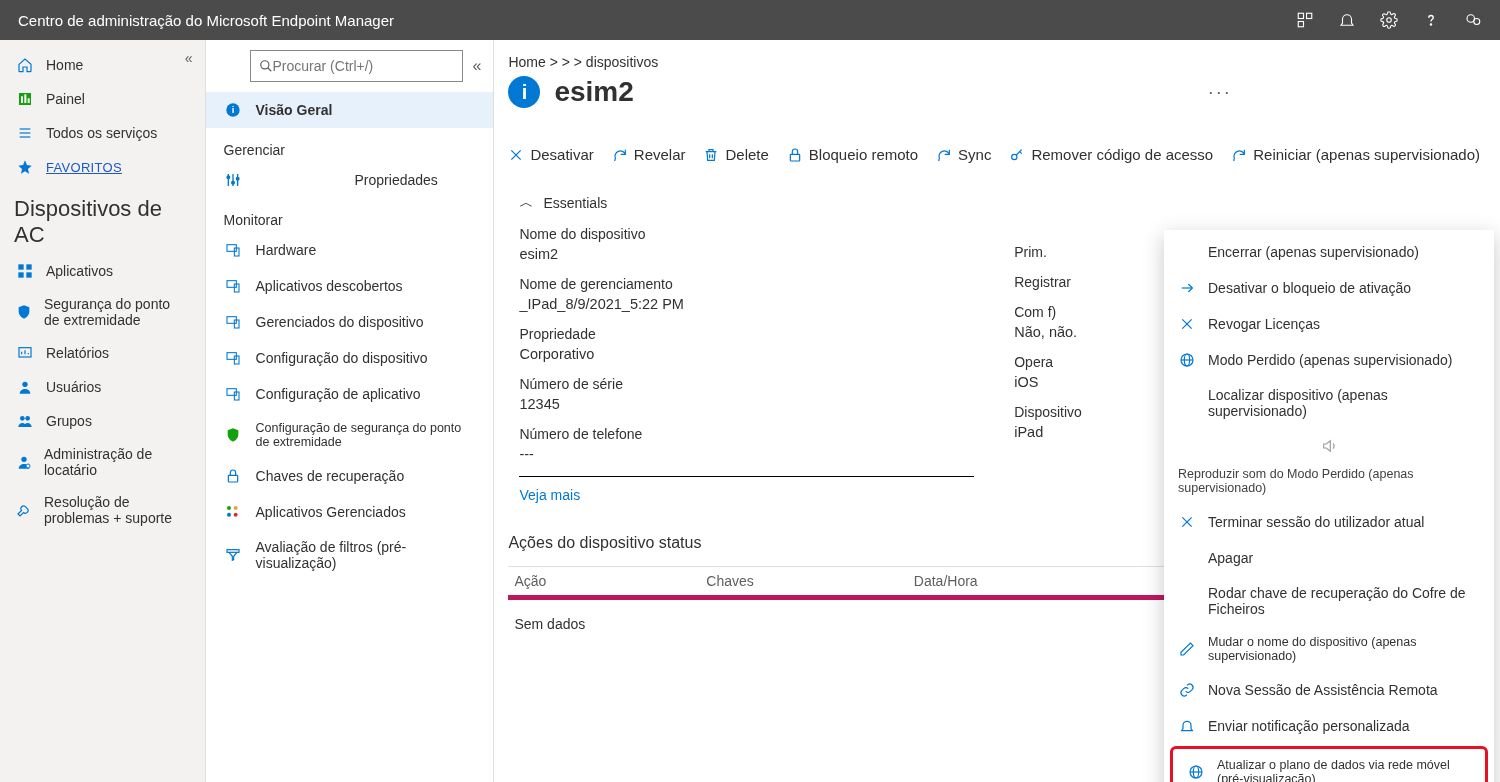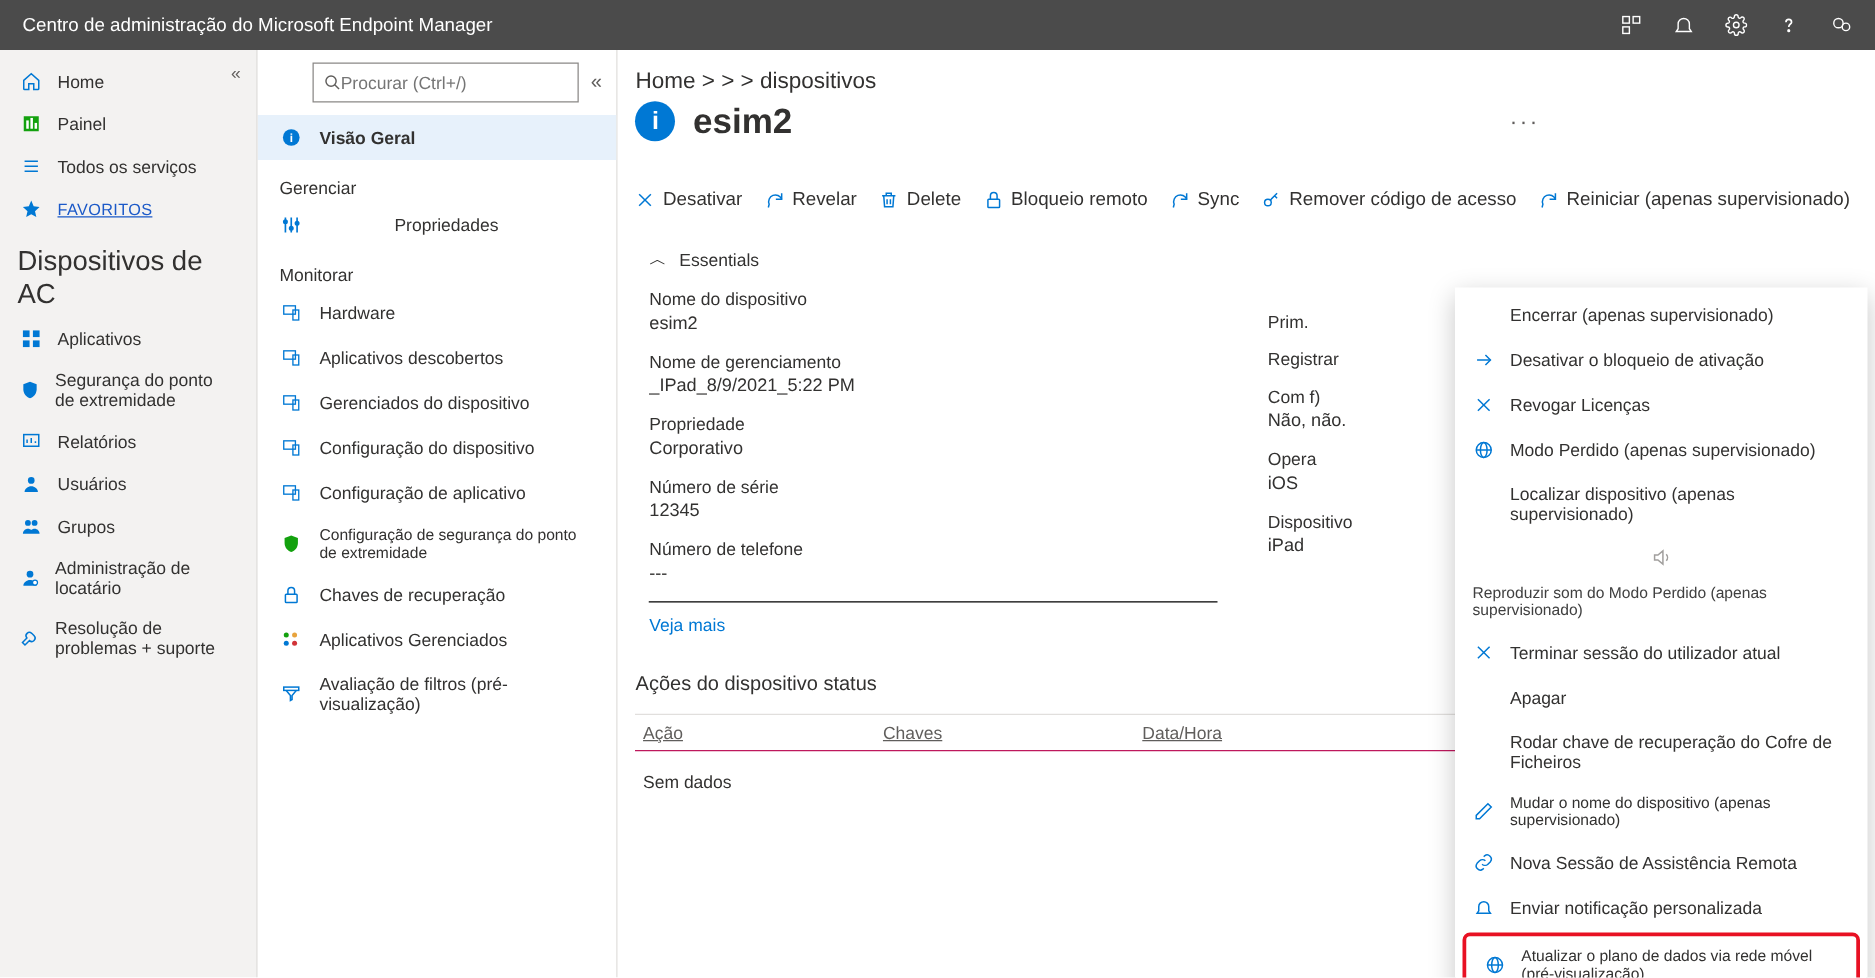--- a/index.html
+++ b/index.html
@@ -25,46 +25,46 @@
   .subnav .searchrow { display:flex; align-items:center; padding: 10px 12px; gap:10px;margin-left:32px; }
   .subnav .searchbox { flex:1; border: 1px solid #8a8886; height: 32px; display:flex; align-items:center; padding: 0 8px; }
   .subnav .searchbox input { border:none; outline:none; font-size:14px; flex:1; background:transparent;}
   .subnav .collapse2 { font-size:16px; color:#605e5c; cursor:pointer;}
   .subnav .sn-item { display:flex; align-items:center; padding: 9px 18px; cursor:pointer; font-size:14px; }
   .subnav .sn-item.active { background:#e7f1fb; font-weight: 600;}
   .subnav .sn-item .snico { width:18px; height:18px; margin-right:14px; display:flex; align-items:center; justify-content:center;}
   .subnav .sn-group { padding: 14px 18px 4px; font-size:14px; color:#323130; }
   .subnav .sn-item.small { font-size:12.5px;align-items:center; }
   .subnav .sn-item .lbl { flex:1; }
-  .subnav .sn-item.centerlbl .lbl { margin-left: 60px;}
+  .subnav .sn-item.centerlbl .lbl { margin-left: 99px;}
 
   
   .content { flex:1; padding: 14px 20px 0 14px; position:relative; overflow: visible; }
-  .crumbs { font-size: 18px; color:#323130; margin-bottom: 6px; }
+  .crumbs { font-size: 14px; color:#323130; margin-bottom: 6px; }
   .page-title-row { display:flex; align-items:center; gap:14px; margin-top: 4px; }
   .page-title-row .infoico { width: 32px; height:32px; border-radius:50%; background:#0078d4; display:flex; align-items:center; justify-content:center; color:#fff; font-weight:700; font-size:20px;}
   .page-title-row h1 { font-size: 28px; font-weight: 600; }
   .page-title-row .dots { margin-left: 560px; font-size:18px; letter-spacing:2px; color:#605e5c; cursor:pointer;}
 
   .cmdbar { display:flex; align-items:center; gap: 18px; margin-top: 38px; padding-bottom: 8px; white-space: nowrap;}
   .cmdbar .cmd { display:flex; align-items:center; gap:6px; cursor:pointer; font-size:15px; color:#323130; }
   .cmdbar .cmd .cico { color:#0078d4; display:flex; align-items:center;}
 
   .essentials { margin-top: 14px; border: 1px solid transparent; padding: 8px 10px 6px 10px; display:flex; gap: 40px; position:relative;}
   .essentials .col { flex:1; }
   .ess-header { display:flex; align-items:center; gap:10px; font-size:14px; font-weight:400; margin-bottom: 14px; cursor:pointer;}
   .ess-header .chev { font-size:14px; }
   .field { margin: 10px 0 14px; }
   .field .flabel { font-size:14px; color:#323130; margin-bottom: 4px; }
   .field .fval { font-size:14.5px; color:#323130; }
   .seemore { color:#0078d4; font-size:14px; cursor:pointer; border-top:1px solid #000000; padding-top:10px; margin-top:4px;}
 
   .status-section { margin-top: 24px; }
   .status-title { font-size: 16px; margin-bottom: 14px; }
-  .status-headers { display:flex; gap: 160px; font-size:14px; color:#605e5c; padding: 6px 6px; border-top:1px solid #e1dfdd; border-bottom:1px solid #be185d;text-decoration:underline;}
+  .status-headers { display:flex; gap: 160px; font-size:14px; color:#605e5c; padding: 6px 6px; border-top:1px solid #e1dfdd; border-bottom:5px solid #be185d;}
   .status-body { padding: 16px 6px; font-size:14px;}
 
   
   .ctxmenu { position:absolute; right: 6px; top: 190px; width: 330px; background:#fff; box-shadow: 0 6px 20px rgba(0,0,0,.22); padding: 4px 0; z-index: 40; margin-left: 44px;}
   .ctxmenu .citem { display:flex; align-items:center; gap: 12px; padding: 9px 14px; cursor:pointer; font-size:14px;}
   .ctxmenu .citem .cci { width:18px; height:18px; color:#0078d4; display:flex; align-items:center; justify-content:center; flex-shrink:0;}
   .ctxmenu .citem.disabled { color:#404040;flex-direction:column; }
   .ctxmenu .citem.disabled .cci { color:#a19f9d; }
   .ctxmenu .citem.small { font-size: 12.5px; }
   .ctxmenu .redbox { border:3px solid #e81123; border-radius:6px; margin:2px 6px; }

